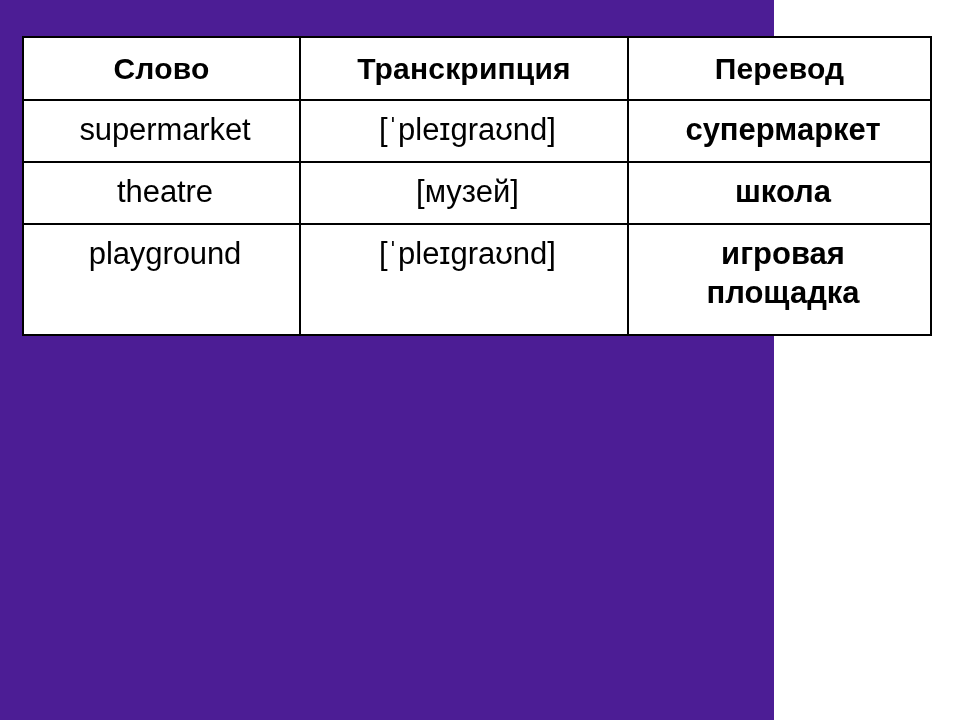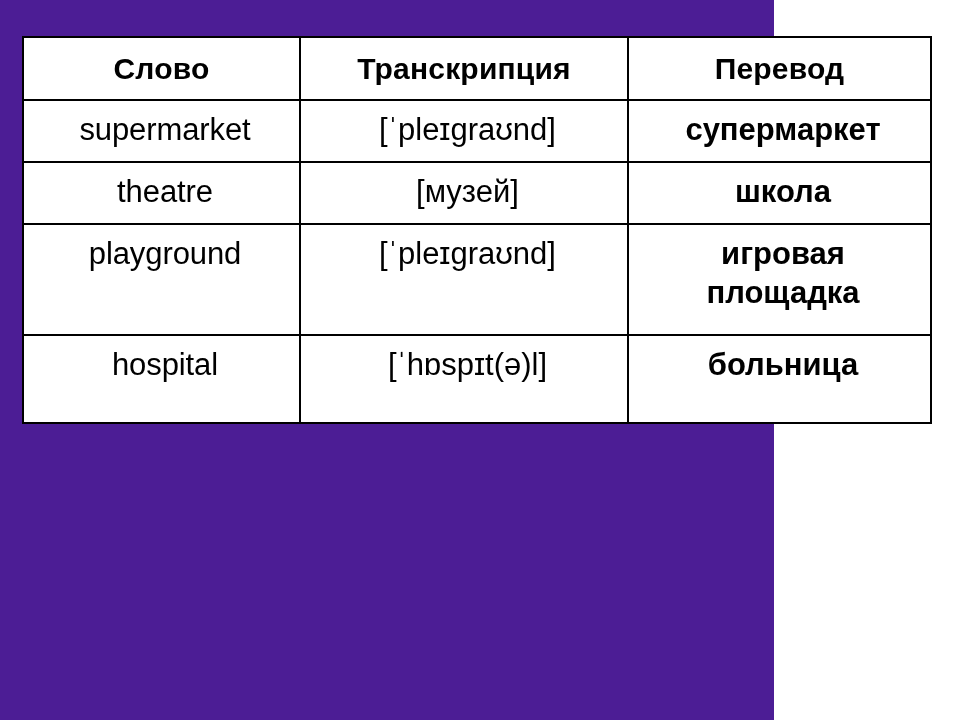--- a/index.html
+++ b/index.html
@@ -112,22 +112,17 @@
 
       <tr class="row-tall">
         <td class="cell-word">playground</td>
         <td class="cell-transcription">[ˈpleɪgraʊnd]</td>
         <td class="cell-translation">игровая
 площадка</td>
       </tr>
 
 
 
-      <tr class="row-last">
-        <td class="cell-word">hospital</td>
-        <td class="cell-transcription">[ˈhɒspɪt(ə)l]</td>
-        <td class="cell-translation">больница</td>
-      </tr>
 
     </tbody>
   </table>
 
 </div>
 
 </body></html>

